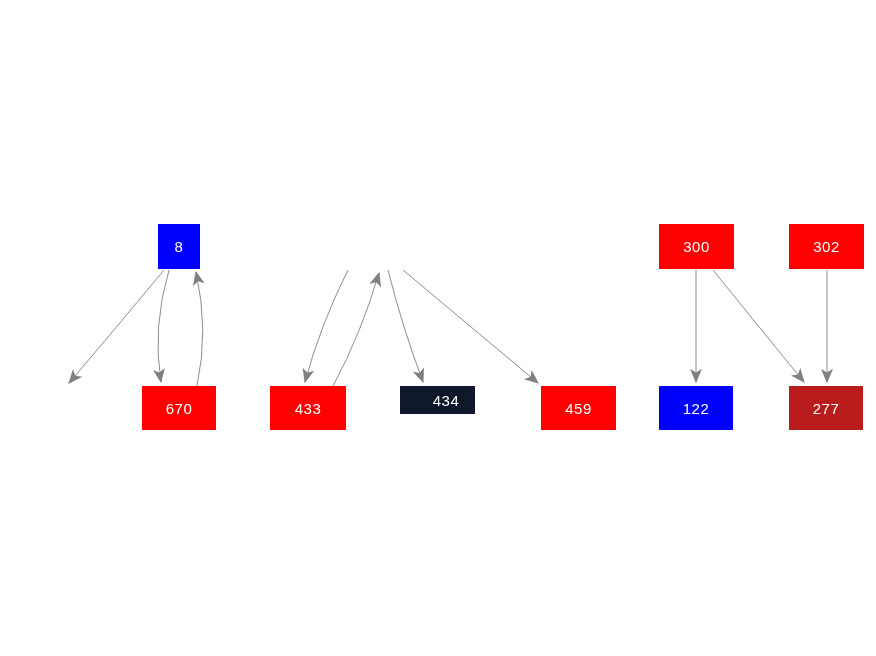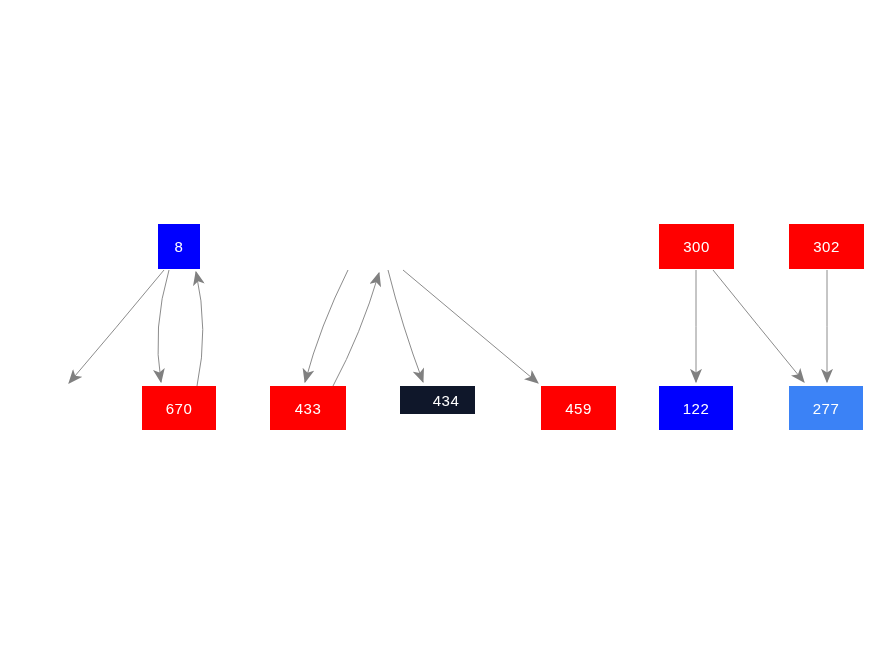--- a/index.html
+++ b/index.html
@@ -76,16 +76,16 @@
     </div>
     <div class="node" style="left: 400px; top: 386px; width: 75px; height: 28px; background: #0f172a; padding-left: 17px;">
       <span class="node-label" style="color: rgb(255, 255, 255);">434</span>
     </div>
     <div class="node" style="left: 530px; top: 386px; width: 75px; height: 44px; background: rgb(255, 0, 0); margin-left: 11px;">
       <span class="node-label" style="color: rgb(255, 255, 255);">459</span>
     </div>
     <div class="node" style="left: 659px; top: 386px; width: 74px; height: 44px; background: rgb(0, 0, 255);">
       <span class="node-label" style="color: rgb(255, 255, 255);">122</span>
     </div>
-    <div class="node" style="left: 789px; top: 386px; width: 74px; height: 44px; background: #3b82f6;">
+    <div class="node" style="left: 789px; top: 386px; width: 74px; height: 44px; background: #b91c1c;">
       <span class="node-label" style="color: rgb(255, 255, 255);">277</span>
     </div>
   </div>
 
 </body></html>

